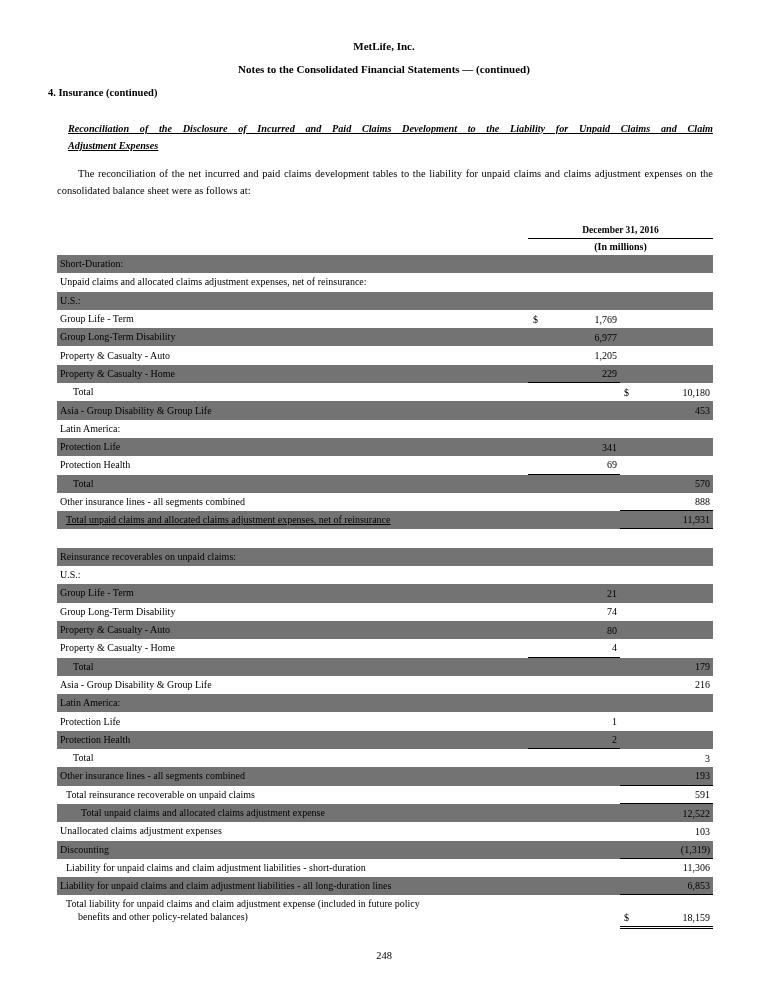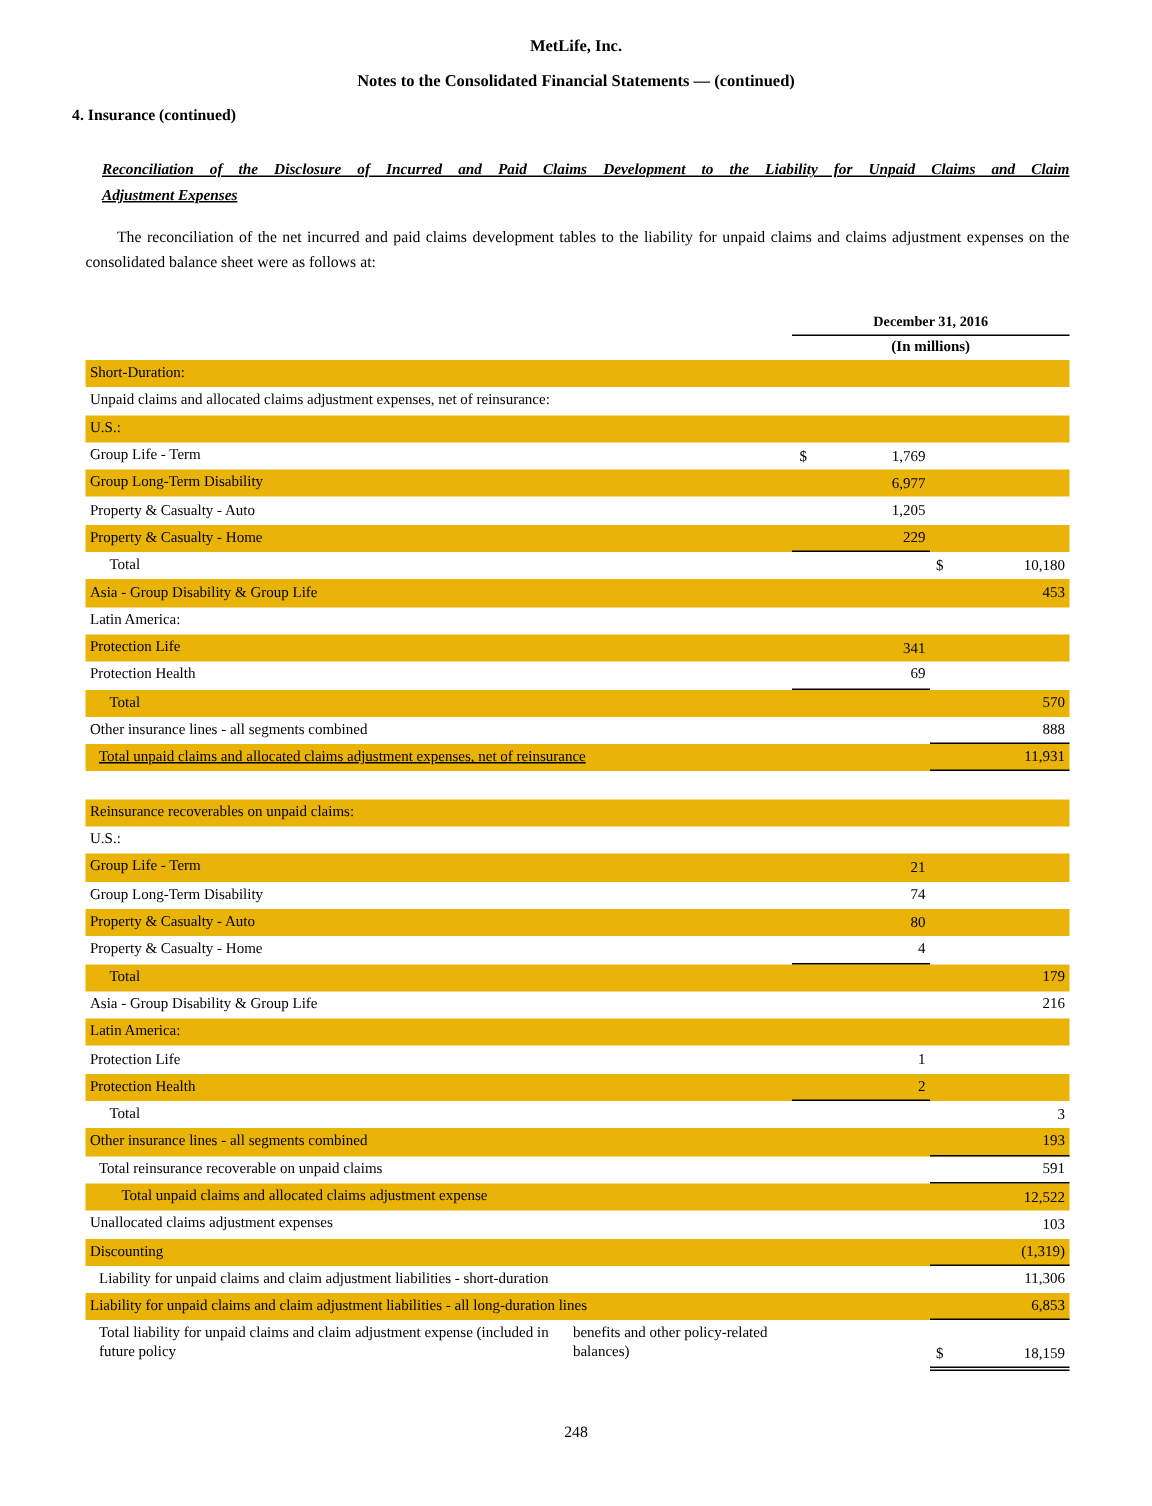--- a/index.html
+++ b/index.html
@@ -4,42 +4,42 @@
 <style>
   html,body{margin:0;padding:0;background:#ffffff;}
   .page{
     position:relative;
     width:768px;height:1004px;
     background:#ffffff;
     font-family:"Liberation Serif","DejaVu Serif",serif;
     color:#000;
     overflow:hidden;
   }
-  .company{padding-top:25px;text-align:center;font-size:11px;font-weight:bold;line-height:13px;}
+  .company{padding-top:40px;text-align:center;font-size:11px;font-weight:bold;line-height:13px;}
   .notes{margin-top:10px;text-align:center;font-size:11px;font-weight:bold;line-height:13px;}
   .section{margin-top:10px;padding-left:48px;font-size:10.5px;font-weight:bold;line-height:13px;}
   .topic{margin:21px 55px 0 68px;font-size:10.2px;font-weight:bold;font-style:italic;line-height:17px;}
   .topic .l1{text-align:justify;text-align-last:justify;text-decoration:underline;}
   .topic .l2{text-decoration:underline;}
   .para{margin:11px 55px 0 57px;font-size:10.5px;line-height:17px;text-align:justify;text-indent:21px;}
   .thead{margin-top:25px;margin-left:528px;width:185px;text-align:center;}
   .thead .period{font-size:9.5px;font-weight:bold;line-height:13px;border-bottom:1px solid #000;padding-bottom:1px;}
   .thead .units{font-size:10px;font-weight:bold;line-height:13px;margin-top:1px;}
   .tbody{margin-top:2px;margin-left:57px;width:656px;font-size:10px;}
   .row{display:flex;height:18.3px;box-sizing:border-box;}
-  .row.hl{background:#eab308;}
+  .row.hl{background:#737373;}
   .lab{flex:1;display:flex;align-items:center;line-height:12px;box-sizing:border-box;}
   .c1,.c2{display:flex;justify-content:space-between;align-items:center;box-sizing:border-box;height:100%;}
   .c1{width:92px;padding:0 3px 0 5px;}
   .c2{width:93px;padding:0 3px 0 4px;}
   .ul{border-bottom:1px solid #000;}
   .dul{border-bottom:3px double #000;}
   .spacer{height:18.3px;}
   .row.tall{height:34px;}
-  .row.tall .lab{flex-direction:row;align-items:flex-start;justify-content:flex-start;padding-top:2px;line-height:13px;}
+  .row.tall .lab{flex-direction:column;align-items:flex-start;justify-content:flex-start;padding-top:2px;line-height:13px;}
   .row.tall .c2{align-items:flex-end;padding-bottom:3px;}
   .pageno{position:absolute;top:950px;left:0;width:768px;text-align:center;font-size:10.5px;}
 </style>
 </head>
 <body>
 
 <div class="page">
 
   <div class="company">MetLife, Inc.</div>
   <div class="notes">Notes to the Consolidated Financial Statements — (continued)</div>

